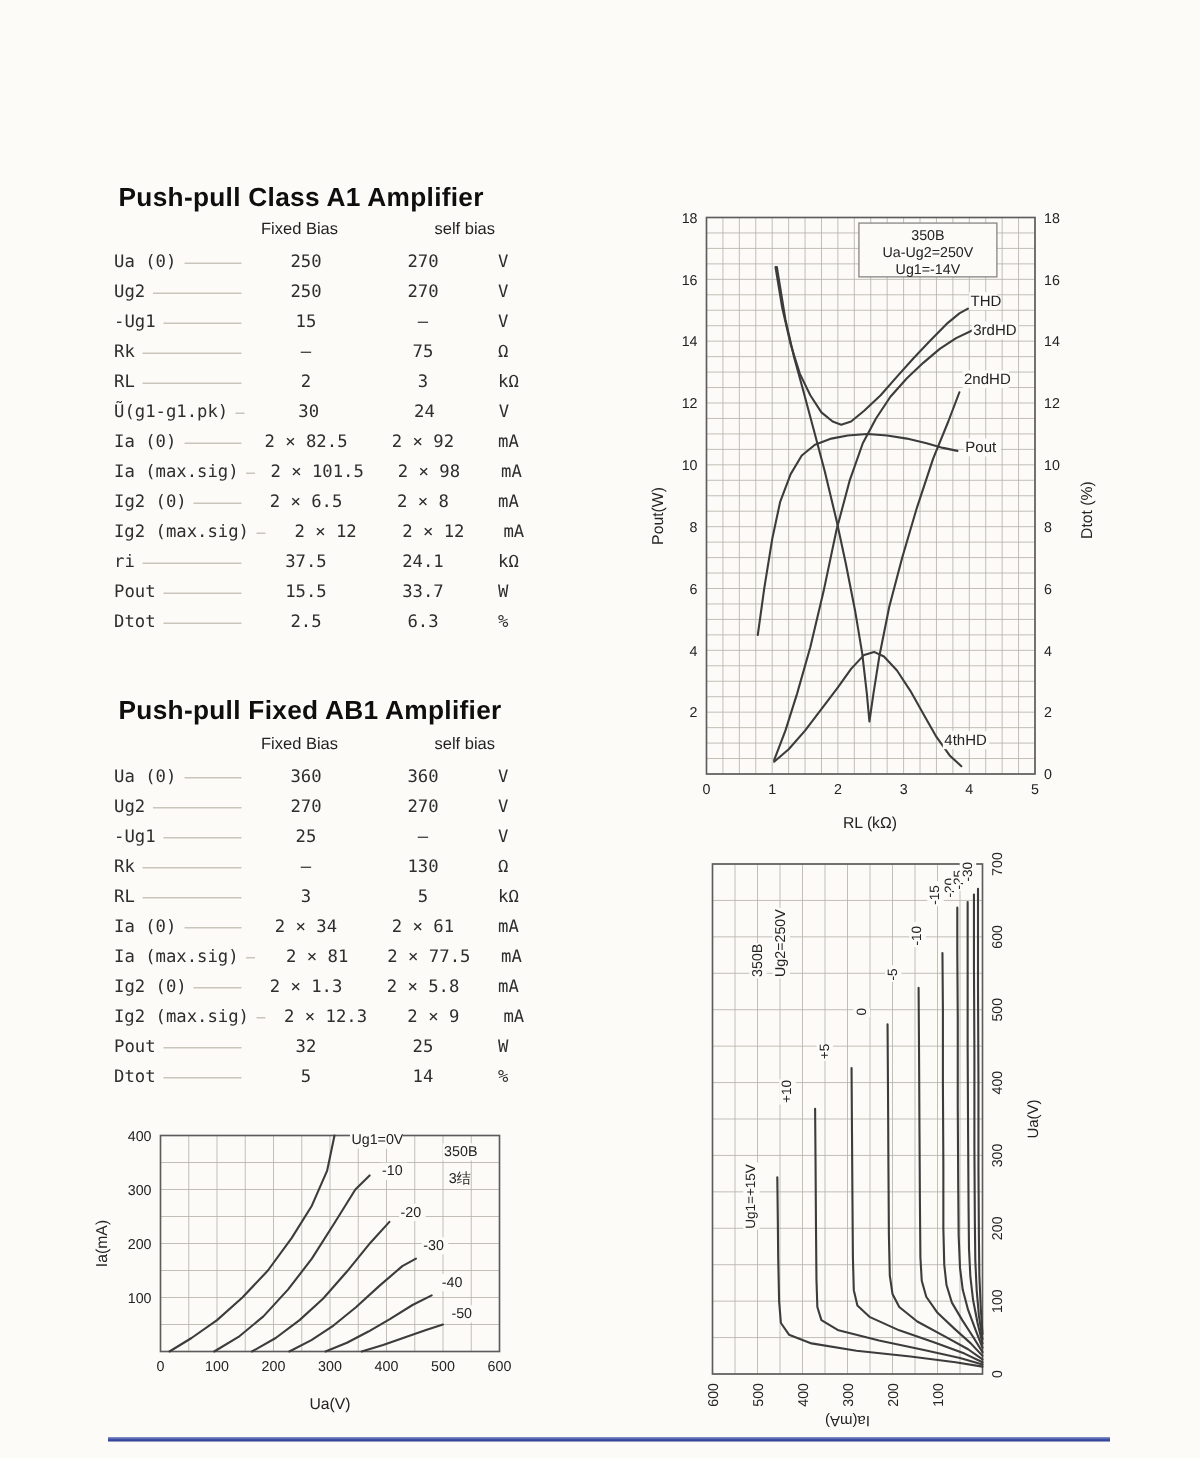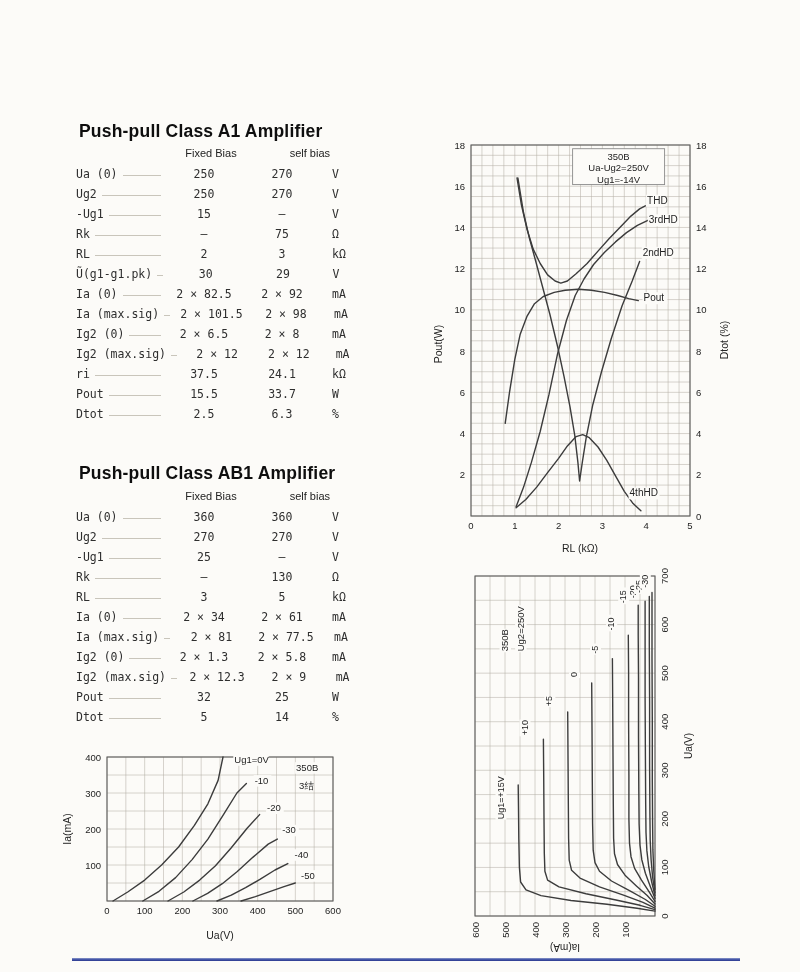--- a/index.html
+++ b/index.html
@@ -5,21 +5,21 @@
   html,body{margin:0;padding:0;}
   .page{position:relative;width:800px;height:972px;background:#FCFBF8;overflow:hidden;
         font-family:"Liberation Sans",sans-serif;}
   .sec-title{position:absolute;margin:2px;font-size:17.5px;font-weight:600;color:#0e0e0e;
         font-family:"Liberation Sans",sans-serif;letter-spacing:.2px;}
   .tbl{position:absolute;width:302px;font-family:"DejaVu Sans Mono",monospace;
         font-size:11.5px;color:#2e2e2e;}
   .thead{display:flex;height:17px;font-family:"Liberation Sans",sans-serif;
         font-size:11px;color:#222;}
   .thead .sp{width:98px;}
-  .thead .h1{width:74px;text-align:center;}
+  .thead .h1{width:74px;text-align:left;}
   .thead .h2{width:82px;text-align:right;}
   .trow{display:flex;height:20px;align-items:flex-end;justify-content:flex-end;}
   .tlab{white-space:nowrap;padding-bottom:3px;}
   .lead{flex:1;border-bottom:1px solid #c9c5bb;margin:0 6px 8px 5px;min-width:6px;}
   .tfix{width:74px;text-align:center;padding-bottom:3px;}
   .tself{width:82px;text-align:center;padding-bottom:3px;}
   .tunit{width:46px;text-align:left;padding-left:9px;padding-bottom:3px;}
   .chart{position:absolute;}
   .rot-outer{position:absolute;}
   .rot-inner{position:absolute;left:0;top:0;transform-origin:0 0;}
@@ -70,21 +70,21 @@
         <span class="tlab">RL</span>
         <span class="lead"></span>
         <span class="tfix">2</span>
         <span class="tself">3</span>
         <span class="tunit">kΩ</span>
       </div>
       <div class="trow">
         <span class="tlab">Ũ(g1-g1.pk)</span>
         <span class="lead"></span>
         <span class="tfix">30</span>
-        <span class="tself">29</span>
+        <span class="tself">24</span>
         <span class="tunit">V</span>
       </div>
       <div class="trow">
         <span class="tlab">Ia (0)</span>
         <span class="lead"></span>
         <span class="tfix">2 × 82.5</span>
         <span class="tself">2 × 92</span>
         <span class="tunit">mA</span>
       </div>
       <div class="trow">
@@ -124,21 +124,21 @@
       </div>
       <div class="trow">
         <span class="tlab">Dtot</span>
         <span class="lead"></span>
         <span class="tfix">2.5</span>
         <span class="tself">6.3</span>
         <span class="tunit">%</span>
       </div>
     </div>
 
-  <h1 class="sec-title" style="left:77px;top:461px;">Push-pull Class AB1 Amplifier</h1>
+  <h1 class="sec-title" style="left:77px;top:461px;">Push-pull Fixed AB1 Amplifier</h1>
 
   <div class="tbl" style="left:76px;top:490px;">
       <div class="thead">
         <span class="sp"></span>
         <span class="h1">Fixed Bias</span>
         <span class="h2">self bias</span>
       </div>
       <div class="trow">
         <span class="tlab">Ua (0)</span>
         <span class="lead"></span>

